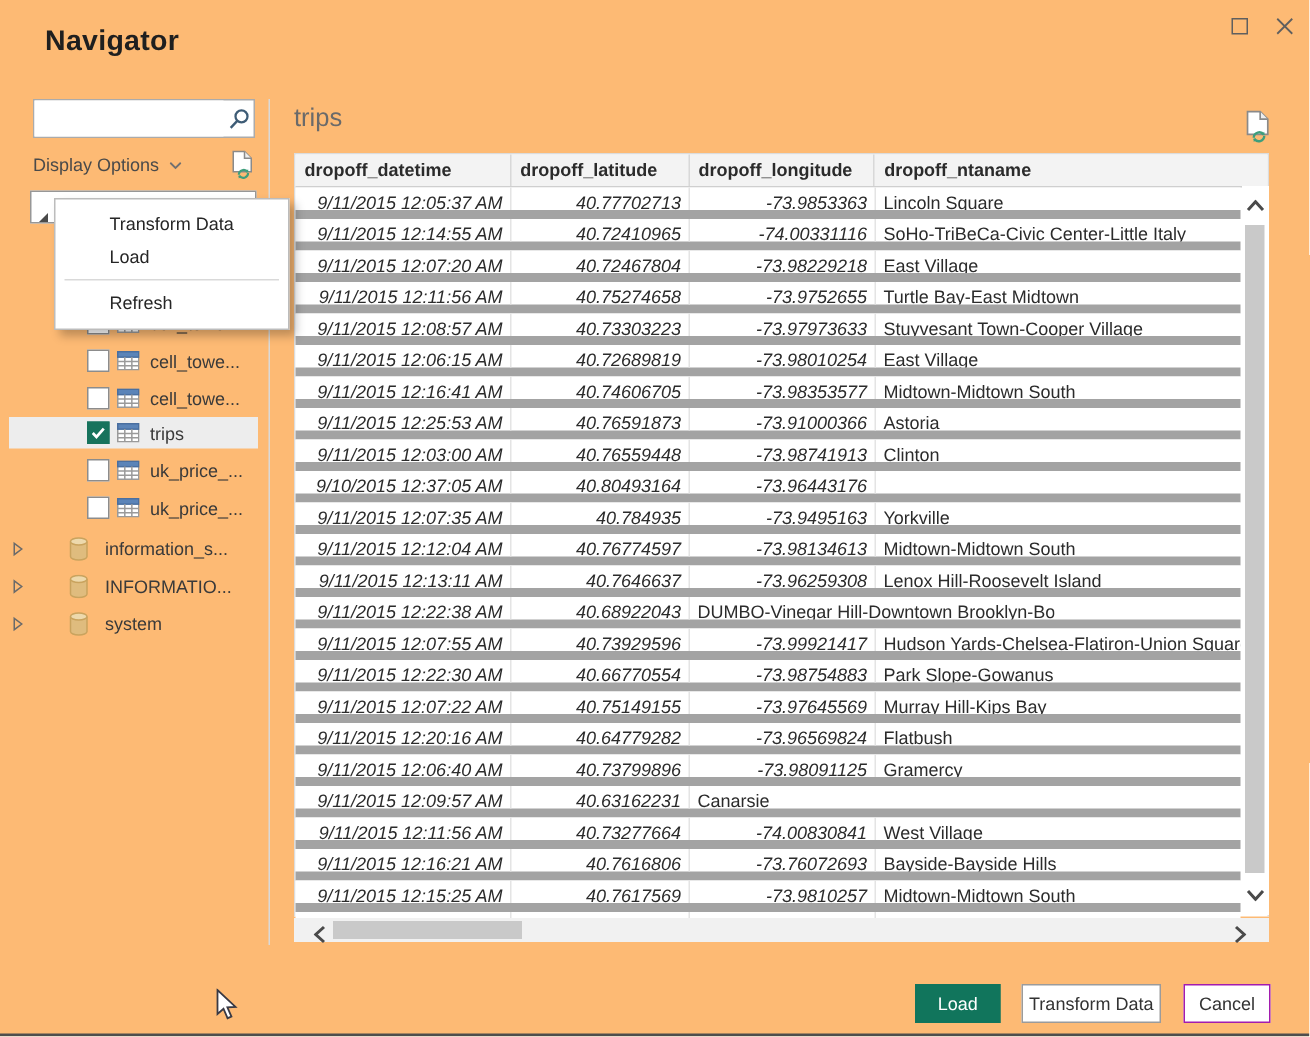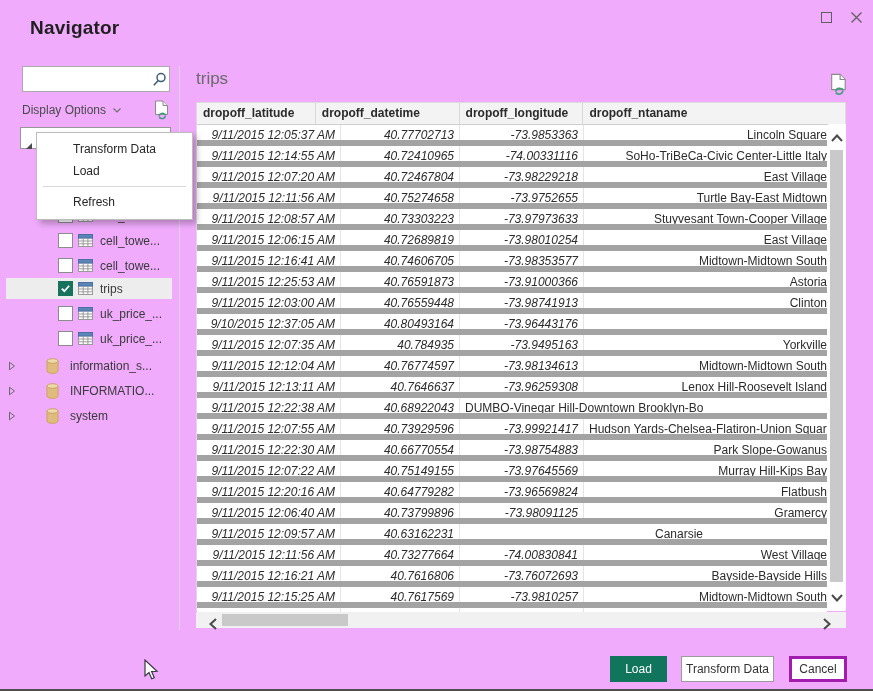--- a/index.html
+++ b/index.html
@@ -1,18 +1,18 @@
 <!DOCTYPE html>
 <html><head>
 <meta charset="utf-8">
 <style>
   * { margin:0; padding:0; box-sizing:border-box; }
   html,body { background:#fff; }
   body { font-family:"Liberation Sans","DejaVu Sans",sans-serif; }
-  .dialog { position:relative; width:873px; height:691px; background:#f0abfc; overflow:hidden; }
+  .dialog { position:relative; width:873px; height:691px; background:#fdba74; overflow:hidden; }
 
   
   .title { position:absolute; left:30px; top:17px; font-size:19px; font-weight:700; color:#1f1f1f; letter-spacing:.2px; }
   .win-btn { position:absolute; top:8px; width:18px; height:18px; display:flex; align-items:center; justify-content:center; cursor:default; }
   .win-max { right:38px; }
   .win-close { right:8px; }
   .max-square { width:11px; height:11px; border:1px solid #5f5f5f; }
 
   
   .search-box { position:absolute; left:22px; top:66px; width:148px; height:26px; border:1px solid #ababab; background:#fff; display:flex; align-items:center; }
@@ -53,41 +53,41 @@
 
   .table-wrap { position:absolute; left:196px; top:102px; width:650px; height:509px; border:1px solid #dcdcdc; border-bottom:none; background:#fff; }
   .t-head { display:flex; height:22px; background:#f3f3f3; border-bottom:1px solid #cfcfcf; }
   .t-hcell { font-size:12px; font-weight:700; color:#2b2b2b; padding:3px 4px 0 6px; border-right:1px solid #d8d8d8; white-space:nowrap; overflow:hidden; }
   .t-hcell:last-child { border-right:none; }
   .t-body { position:relative; width:630px; }
   .t-row { display:flex; height:21px; border-bottom:6px solid #a3a3a3; background:#fff; }
   .t-cell { font-size:12px; color:#2b2b2b; padding-top:3px; border-right:1px solid #e4e4e4; white-space:nowrap; overflow:hidden; }
   .t-cell.num { font-style:italic; text-align:right; padding-right:5px; }
   .t-cell.txt { padding-left:5px; }
-  .c0 { width:144px; } .c1 { width:119px; } .c2 { width:124px; } .c3 { width:243px; border-right:none !important;text-align:right; }
+  .c0 { width:144px; } .c1 { width:119px; } .c2 { width:124px; } .c3 { width:243px; border-right:none !important; }
   .hc0 { width:144px; } .hc1 { width:119px; } .hc2 { width:124px; } .hc3 { width:262px; }
   .t-row.partial { height:4px; border-bottom:none; }
 
   
   .v-scroll { position:absolute; left:828px; top:124px; width:18px; height:486px; background:#fff; }
   .v-up { position:absolute; top:4px; left:3px; }
   .v-down { position:absolute; bottom:4px; left:3px; }
   .v-thumb { position:absolute; left:2px; top:26px; width:13px; height:432px; background:#c9c9c9; }
 
   
   .h-scroll { position:absolute; left:196px; top:612px; width:650px; height:16px; background:#f1f1f1; }
   .h-left { position:absolute; left:13px; top:4px; }
   .h-right { position:absolute; right:15px; top:4px; }
   .h-thumb { position:absolute; left:26px; top:2px; width:126px; height:12px; background:#c9c9c9; }
 
   
   .btn { position:absolute; top:656px; height:26px; font-size:12px; font-family:inherit; display:flex; align-items:center; justify-content:center; cursor:default; }
   .btn-load { left:610px; width:57px; background:#11755C; color:#fff; border:1px solid #11755C; }
   .btn-transform { left:681px; width:93px; background:#fff; color:#333; border:1px solid #9b9b9b; }
-  .btn-cancel { left:789px; width:58px; background:#fff; color:#333; border:3px solid #a21caf; }
+  .btn-cancel { left:789px; width:58px; background:#fff; color:#333; border:1px solid #a21caf; }
 
   .bottom-edge { position:absolute; left:0; bottom:0; width:873px; height:2px; background:#4e4e4e; }
   .cursor { position:absolute; left:144px; top:659px; z-index:30; }
 </style>
 </head>
 <body>
 
 <div class="dialog">
 
   <div class="title">Navigator</div>
@@ -292,22 +292,22 @@
       <path d="M9,1 v4.5 h4.5" fill="#eee" stroke="#8a8a8a"></path>
       <path d="M5.2,16.5 a3.2,3.2 0 0 1 5.9,-1.7" fill="none" stroke="#3E9E7C" stroke-width="1.4"></path>
       <path d="M11.6,14.9 l-0.2,-2 -1.7,1.4 z" fill="#3E9E7C"></path>
       <path d="M11.4,15.4 a3.2,3.2 0 0 1 -5.9,1.7" fill="none" stroke="#3E9E7C" stroke-width="1.4"></path>
       <path d="M5.0,17.0 l0.2,2 1.7,-1.4 z" fill="#3E9E7C"></path>
     </svg>
   </div>
 
   <div class="table-wrap">
     <div class="t-head">
+      <div class="t-hcell hc0">dropoff_datetime</div>
       <div class="t-hcell hc1">dropoff_latitude</div>
-      <div class="t-hcell hc0">dropoff_datetime</div>
       <div class="t-hcell hc2">dropoff_longitude</div>
       <div class="t-hcell hc3">dropoff_ntaname</div>
     </div>
     <div class="t-body">
         <div class="t-row">
           <div class="t-cell c0 num">9/11/2015 12:05:37 AM</div>
           <div class="t-cell c1 num">40.77702713</div>
           <div class="t-cell c2 num">-73.9853363</div>
           <div class="t-cell c3 txt">Lincoln Square</div>
         </div>

